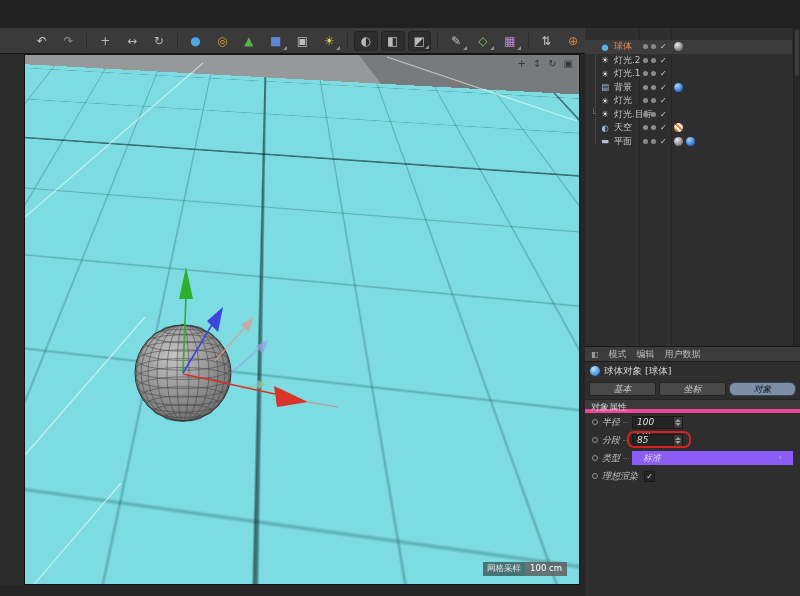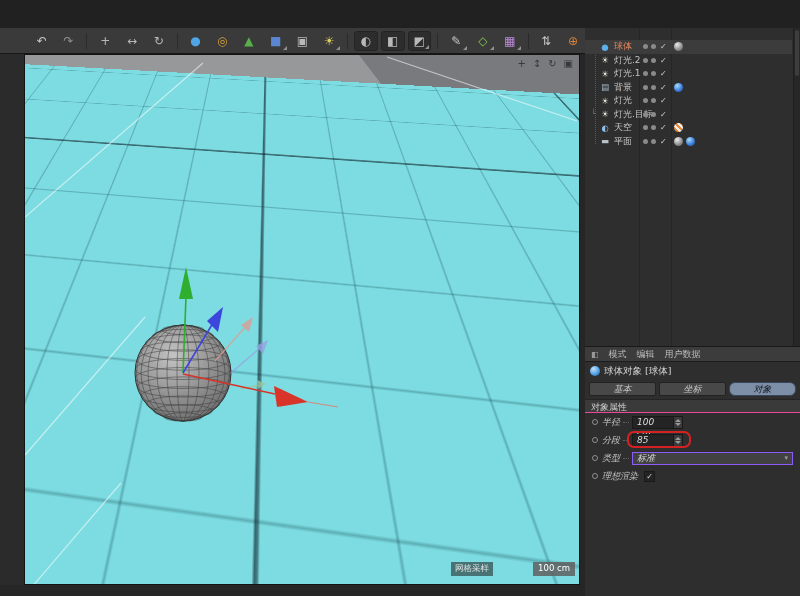--- a/index.html
+++ b/index.html
@@ -48,21 +48,21 @@
     background-color:#7cdce1;
     background-image:
       repeating-linear-gradient(90deg, rgba(15,30,38,.5) 0 2.4px, transparent 2.4px 280px),
       repeating-linear-gradient(0deg,  rgba(15,30,38,.5) 0 2.4px, transparent 2.4px 280px),
       repeating-linear-gradient(90deg, rgba(20,70,80,.3) 0 1.2px, transparent 1.2px 56px),
       repeating-linear-gradient(0deg,  rgba(20,70,80,.3) 0 1.2px, transparent 1.2px 56px);
   }
   .vp-overlay { position:absolute; inset:0; }
   .vp-nav { position:absolute; right:6px; top:3px; display:flex; gap:7px; }
   .vp-nav span { font-size:10px; color:#36383a; line-height:12px; cursor:default; }
-  .grid-tag { position:absolute; right:4px; bottom:8px; display:flex; font-size:8.5px;gap:40px; }
+  .grid-tag { position:absolute; right:12px; bottom:8px; display:flex; font-size:8.5px; }
   .grid-tag .gl { background:rgba(30,30,30,.55); color:#e0e0e0; padding:1px 4px; }
   .grid-tag .gv { background:rgba(95,95,95,.85); color:#fff; padding:1px 5px; }
   
   .om-panel {
     position:absolute; left:585px; top:28px; width:215px; height:319px;
     background:#2e2e2e; border-bottom:1px solid #191919; overflow:hidden;
   }
   .om-sep-v { position:absolute; top:0; bottom:0; width:1px; background:#262626; }
   .om-scroll { position:absolute; right:0; top:0; width:7px; height:100%;
     background:#272727; border-left:1px solid #1f1f1f; }
@@ -91,33 +91,33 @@
     display:flex; align-items:center; gap:10px; padding:0 6px; font-size:9px; color:#bdbdbd; }
   .am-menu .mi { font-size:8px; color:#9a9a9a; }
   .am-title { height:18px; display:flex; align-items:center; gap:4px; padding:0 5px; font-size:9.5px; color:#d6d6d6; }
   .ttl-ball { width:10px; height:10px; border-radius:50%; flex:none;
     background:radial-gradient(circle at 35% 30%, #bfe2ff, #4a9ae0 60%, #1d5aa8); }
   .am-tabs { display:flex; gap:3px; padding:2px 4px 3px; }
   .am-tab { flex:1; height:14px; line-height:13px; text-align:center; background:#484848;
     border:1px solid #222; border-radius:2px; font-size:9px; color:#c6c6c6; cursor:default;font-style:italic; }
   .am-tab.active { background:#7d8fa6; border-color:#39465a; color:#13171d;border-radius:6px; }
   .am-section { height:14px; line-height:14px; padding-left:6px; background:#3a3a3a;
-    border-top:1px solid #242424; border-bottom:1px solid #ec4899; font-size:9px; color:#d0d0d0; }
+    border-top:1px solid #242424; border-bottom:4px solid #ec4899; font-size:9px; color:#d0d0d0; }
   .am-row { position:relative; height:18px; display:flex; align-items:center; padding-left:7px; font-size:9px; color:#c6c6c6;font-style:italic; }
   .key-circle { width:6px; height:6px; border:1px solid #8e8e8e; border-radius:50%; margin-right:4px; flex:none; }
   .leader { width:6px; height:1px; border-bottom:1px dotted #5e5e5e; margin:0 1px 0 3px; }
   .am-field { position:absolute; left:47px; display:flex; height:13px; background:#242424; border:1px solid #191919; }
   .am-field .fv { width:40px; padding:0 4px; font-size:9px; color:#dcdcdc; line-height:11px; }
   .step { width:9px; border-left:1px solid #191919; background:#3a3a3a;
     display:flex; flex-direction:column; align-items:center; justify-content:center; gap:1px; }
   .step .up { width:0; height:0; border-left:3px solid transparent; border-right:3px solid transparent; border-bottom:3px solid #9a9a9a; }
   .step .down { width:0; height:0; border-left:3px solid transparent; border-right:3px solid transparent; border-top:3px solid #9a9a9a; }
   .red-box { position:absolute; left:42px; top:0; width:64px; height:17px;
     border:2px solid #d42222; border-radius:7px; pointer-events:none; }
-  .am-drop { position:absolute; left:47px; right:7px; height:13px; background:#414141; border:1px solid #8b5cf6;
+  .am-drop { position:absolute; left:47px; right:7px; height:13px; background:#414141; border:7px solid #8b5cf6;
     display:flex; align-items:center; justify-content:space-between; padding:0 4px; font-size:9px; color:#d8d8d8; }
   .am-drop .arr { font-size:7px; color:#9a9a9a; }
   .am-check { width:11px; height:11px; background:#242424; border:1px solid #191919; margin-left:6px;
     font-size:8px; line-height:10px; text-align:center; color:#d8d8d8; }
 </style>
 </head>
 <body>
 
 <div id="app">
 

